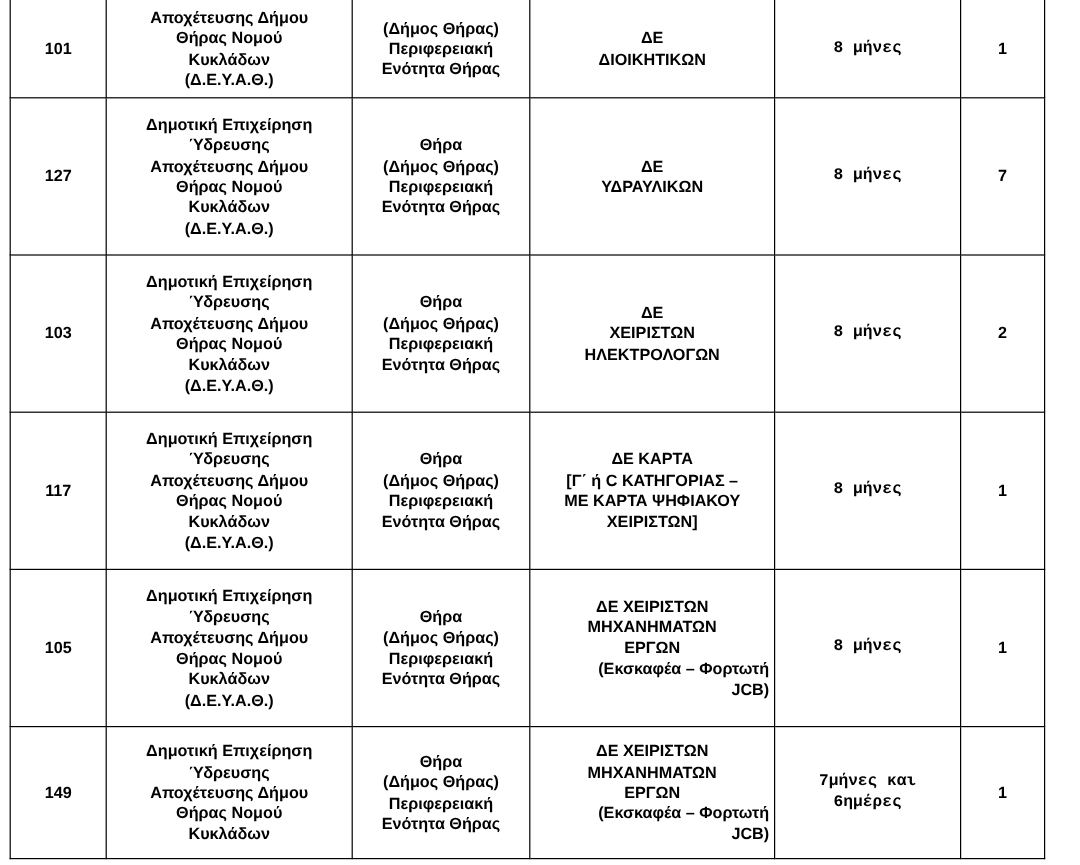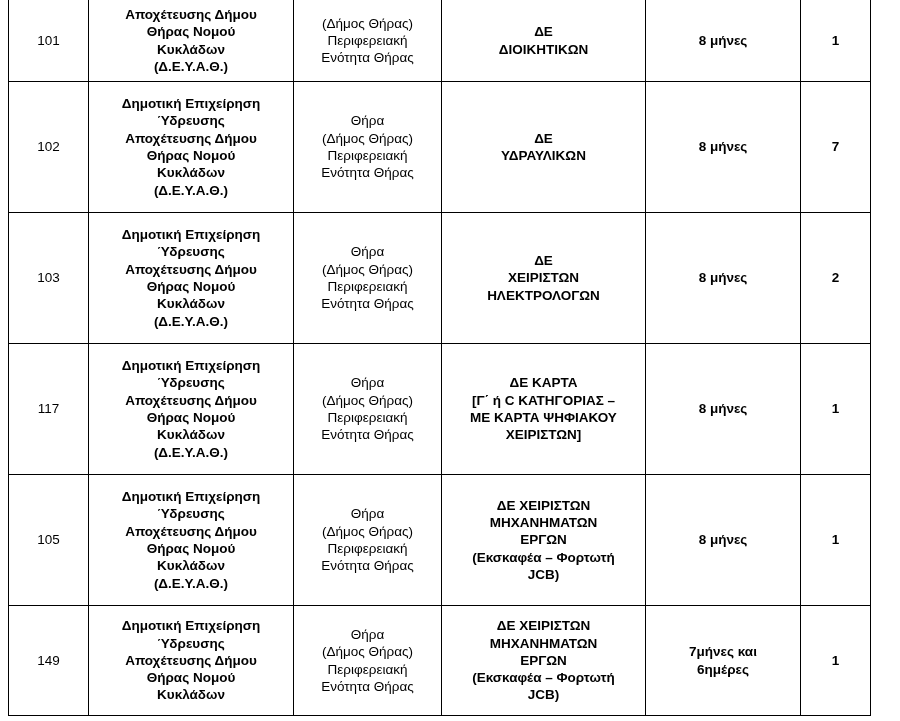--- a/index.html
+++ b/index.html
@@ -38,45 +38,46 @@
   }
   
   col.c-no     { width: 80px; }
   col.c-org    { width: 205px; }
   col.c-place  { width: 148px; }
   col.c-spec   { width: 204px; }
   col.c-dur    { width: 155px; }
   col.c-count  { width: 70px; }
 
   td.cell-no {
-    font-weight: normal;
+    font-weight: bold;
     font-size: 15px;
   }
   td.cell-org {
     font-weight: bold;
     font-size: 13.5px;
   }
   td.cell-place {
-    font-weight: normal;
+    font-weight: bold;
     font-size: 13.5px;
   }
   td.cell-spec {
     font-weight: bold;
     font-size: 13.5px;
   }
   td.cell-dur {
     font-weight: bold;
     font-size: 14px;
+    font-family: Liberation Mono, monospace;
   }
   td.cell-count {
     font-weight: bold;
     font-size: 15px;
   }
   .ln { display: block; }
-  .spec-note { font-weight: bold; }
+  .spec-note { font-weight: bold; text-align: right; }
 </style>
 </head>
 <body>
 
 <div class="page">
   <table class="doc-table">
     <colgroup>
       <col class="c-no">
       <col class="c-org">
       <col class="c-place">
@@ -108,21 +109,21 @@
         <td class="cell-dur">
             <span class="ln">8 μήνες</span>
           </td>
         <td class="cell-count">
             <span class="ln">1</span>
           </td>
       </tr>
 
       <tr style="height:131px;">
         <td class="cell-no">
-            <span class="ln">102</span>
+            <span class="ln">127</span>
           </td>
         <td class="cell-org">
           <span class="ln">Δημοτική Επιχείρηση</span>
           <span class="ln">Ύδρευσης</span>
           <span class="ln">Αποχέτευσης Δήμου</span>
           <span class="ln">Θήρας Νομού</span>
           <span class="ln">Κυκλάδων</span>
           <span class="ln">(Δ.Ε.Υ.Α.Θ.)</span>
         </td>
         <td class="cell-place">

